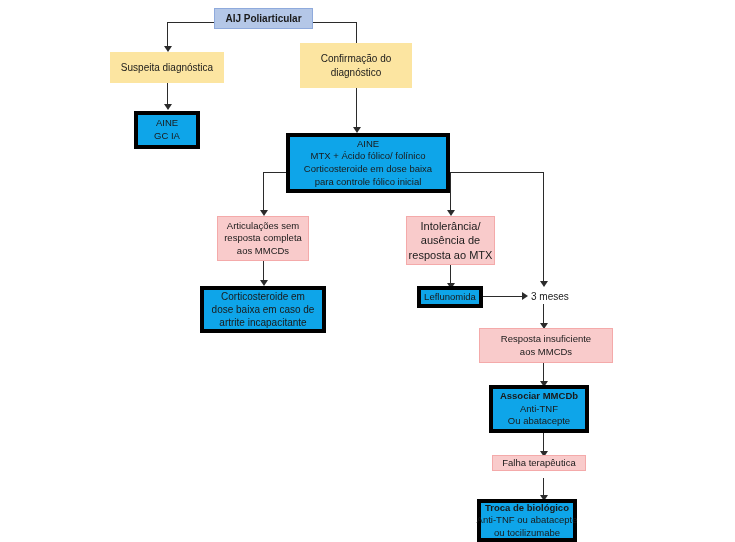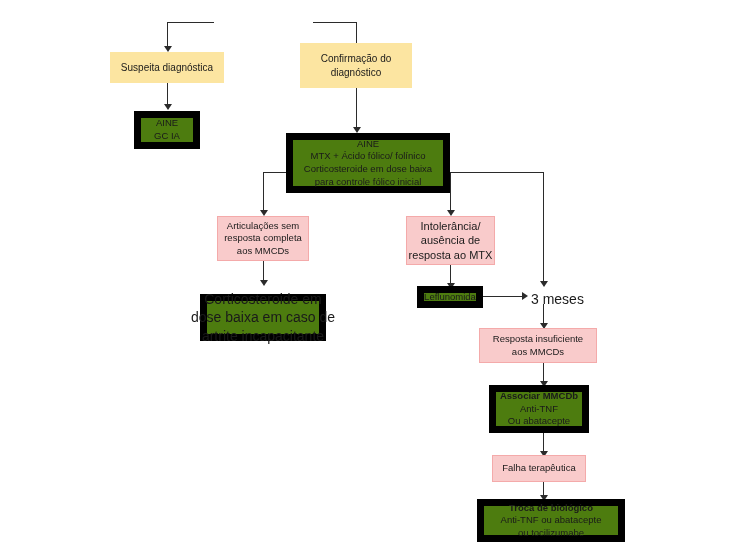--- a/index.html
+++ b/index.html
@@ -28,21 +28,21 @@
     line-height: 1.32;
     color: #1a1a1a;
     z-index: 3;
   }
   .node .line-txt { display: block; white-space: nowrap; }
   .node .bold { font-weight: bold; }
 
   
   .c-blue   { background: #b4c7e7; border: 1px solid #8faadc; }
   .c-yellow { background: #fce5a1; border: 1px solid #fce5a1; }
-  .c-orange { background: #4d7c0f; border: 7px solid #000000; }
+  .c-orange { background: #0ea5e9; border: 4px solid #000000; }
   .c-pink   { background: #f9cbcb; border: 1px solid #f4aaaa; }
 
   
   .vline, .hline {
     position: absolute;
     background: #2b2b2b;
     z-index: 1;
   }
   .vline { width: 1px; }
   .hline { height: 1px; }
@@ -57,21 +57,21 @@
   .arrow-right {
     position: absolute;
     width: 0; height: 0;
     border-top: 4px solid transparent;
     border-bottom: 4px solid transparent;
     border-left: 6px solid #2b2b2b;
     z-index: 2;
   }
   .edge-label {
     position: absolute;
-    font-size: 14px;
+    font-size: 10px;
     color: #1a1a1a;
     white-space: nowrap;
     z-index: 3;
   }
 </style>
 </head>
 <body>
 
 <div id="canvas">
 
@@ -115,20 +115,23 @@
 
   <div class="vline" style="left:543px; top:363px; height:19px;"></div>
   <div class="arrow" style="left:539.5px; top:381px;"></div>
 
   <div class="vline" style="left:543px; top:433px; height:19px;"></div>
   <div class="arrow" style="left:539.5px; top:451px;"></div>
 
   <div class="vline" style="left:543px; top:478px; height:18px;"></div>
   <div class="arrow" style="left:539.5px; top:495px;"></div>
 
+  <div class="node c-blue" style="left:214px; top:8px; width:99px; height:21px; font-size:10px; font-weight:bold;">
+    <span class="line-txt bold">AIJ Poliarticular</span>
+  </div>
 
   <div class="node c-yellow" style="left:110px; top:52px; width:114px; height:31px; font-size:10px;">
     <span class="line-txt">Suspeita diagnóstica</span>
   </div>
 
   <div class="node c-yellow" style="left:300px; top:43px; width:112px; height:45px; font-size:10px;">
     <span class="line-txt">Confirmação do</span>
     <span class="line-txt">diagnóstico</span>
   </div>
 
@@ -143,52 +146,52 @@
     <span class="line-txt">Corticosteroide em dose baixa</span>
     <span class="line-txt">para controle fólico inicial</span>
   </div>
 
   <div class="node c-pink" style="left:217px; top:216px; width:92px; height:45px; font-size:9.5px;">
     <span class="line-txt">Articulações sem</span>
     <span class="line-txt">resposta completa</span>
     <span class="line-txt">aos MMCDs</span>
   </div>
 
-  <div class="node c-orange" style="left:200px; top:286px; width:126px; height:47px; font-size:14px;margin-top:8px;">
+  <div class="node c-orange" style="left:200px; top:286px; width:126px; height:47px; font-size:10px;">
     <span class="line-txt">Corticosteroide em</span>
     <span class="line-txt">dose baixa em caso de</span>
     <span class="line-txt">artrite incapacitante</span>
   </div>
 
   <div class="node c-pink" style="left:406px; top:216px; width:89px; height:49px; font-size:11px;">
     <span class="line-txt">Intolerância/</span>
     <span class="line-txt">ausência de</span>
     <span class="line-txt">resposta ao MTX</span>
   </div>
 
   <div class="node c-orange" style="left:417px; top:286px; width:66px; height:22px; font-size:9.5px;">
     <span class="line-txt">Leflunomida</span>
   </div>
 
   <span class="edge-label" style="left:531px; top:291px;">3 meses</span>
 
-  <div class="node c-pink" style="left:479px; top:328px; width:118px; height:35px; font-size:9.5px;text-align:center;">
+  <div class="node c-pink" style="left:479px; top:328px; width:134px; height:35px; font-size:9.5px;text-align:center;">
     <span class="line-txt">Resposta insuficiente</span>
     <span class="line-txt">aos MMCDs</span>
   </div>
 
   <div class="node c-orange" style="left:489px; top:385px; width:100px; height:48px; font-size:9.5px;">
     <span class="line-txt bold">Associar MMCDb</span>
     <span class="line-txt">Anti-TNF</span>
     <span class="line-txt">Ou abatacepte</span>
   </div>
 
-  <div class="node c-pink" style="left:492px; top:455px; width:94px; height:27px; font-size:9.5px;text-align:center;">
+  <div class="node c-pink" style="left:492px; top:455px; width:94px; height:16px; font-size:9.5px;text-align:center;">
     <span class="line-txt">Falha terapêutica</span>
   </div>
 
-  <div class="node c-orange" style="left:477px; top:499px; width:148px; height:43px; font-size:9.5px;">
+  <div class="node c-orange" style="left:477px; top:499px; width:100px; height:43px; font-size:9.5px;">
     <span class="line-txt bold">Troca de biológico</span>
     <span class="line-txt">Anti-TNF ou abatacepte</span>
     <span class="line-txt">ou tocilizumabe</span>
   </div>
 
 </div>
 
 </body></html>

